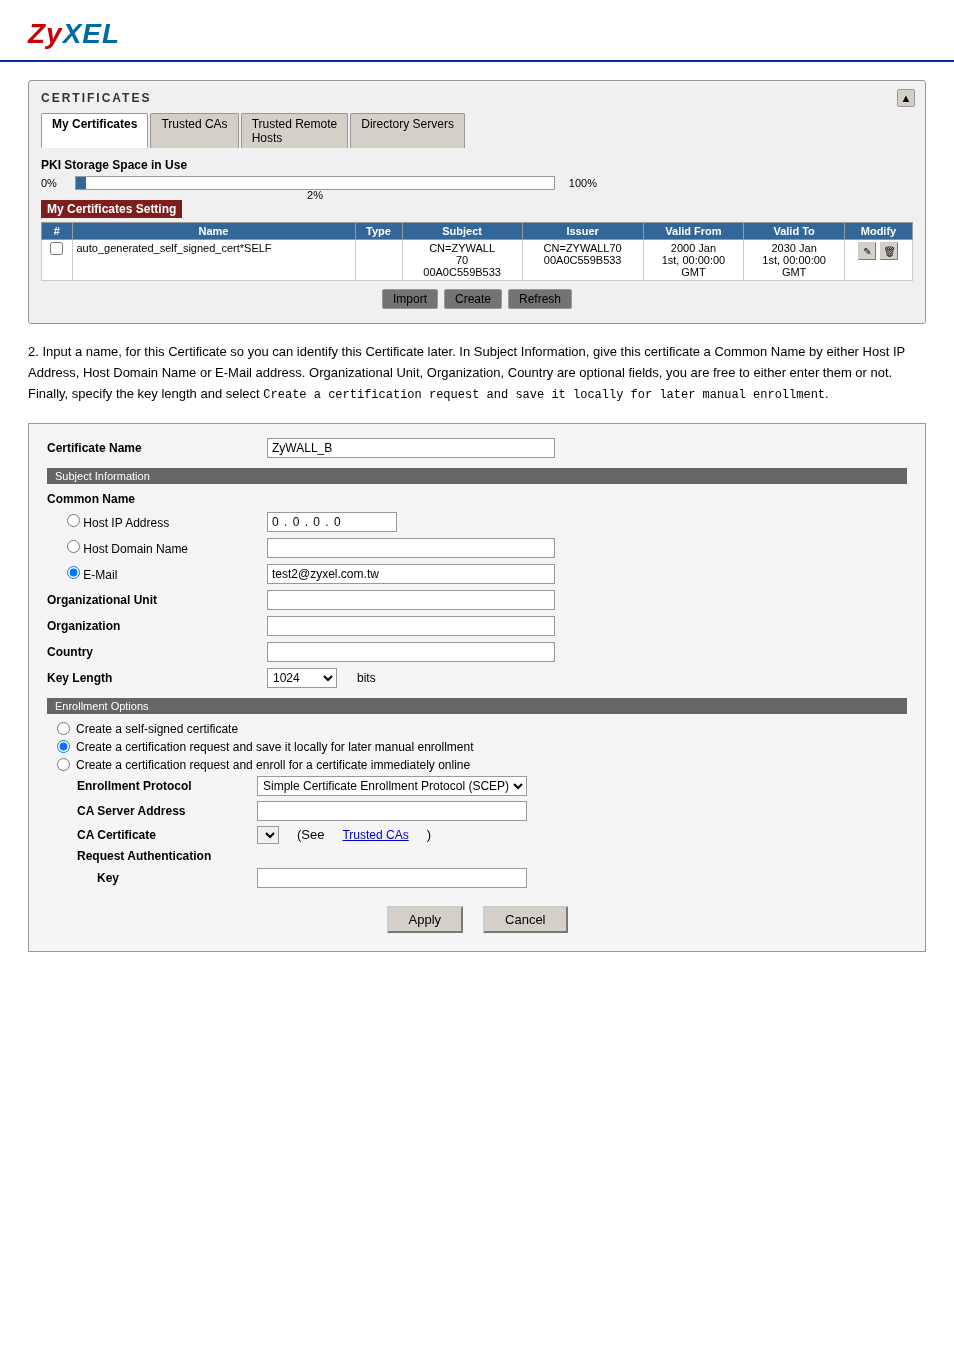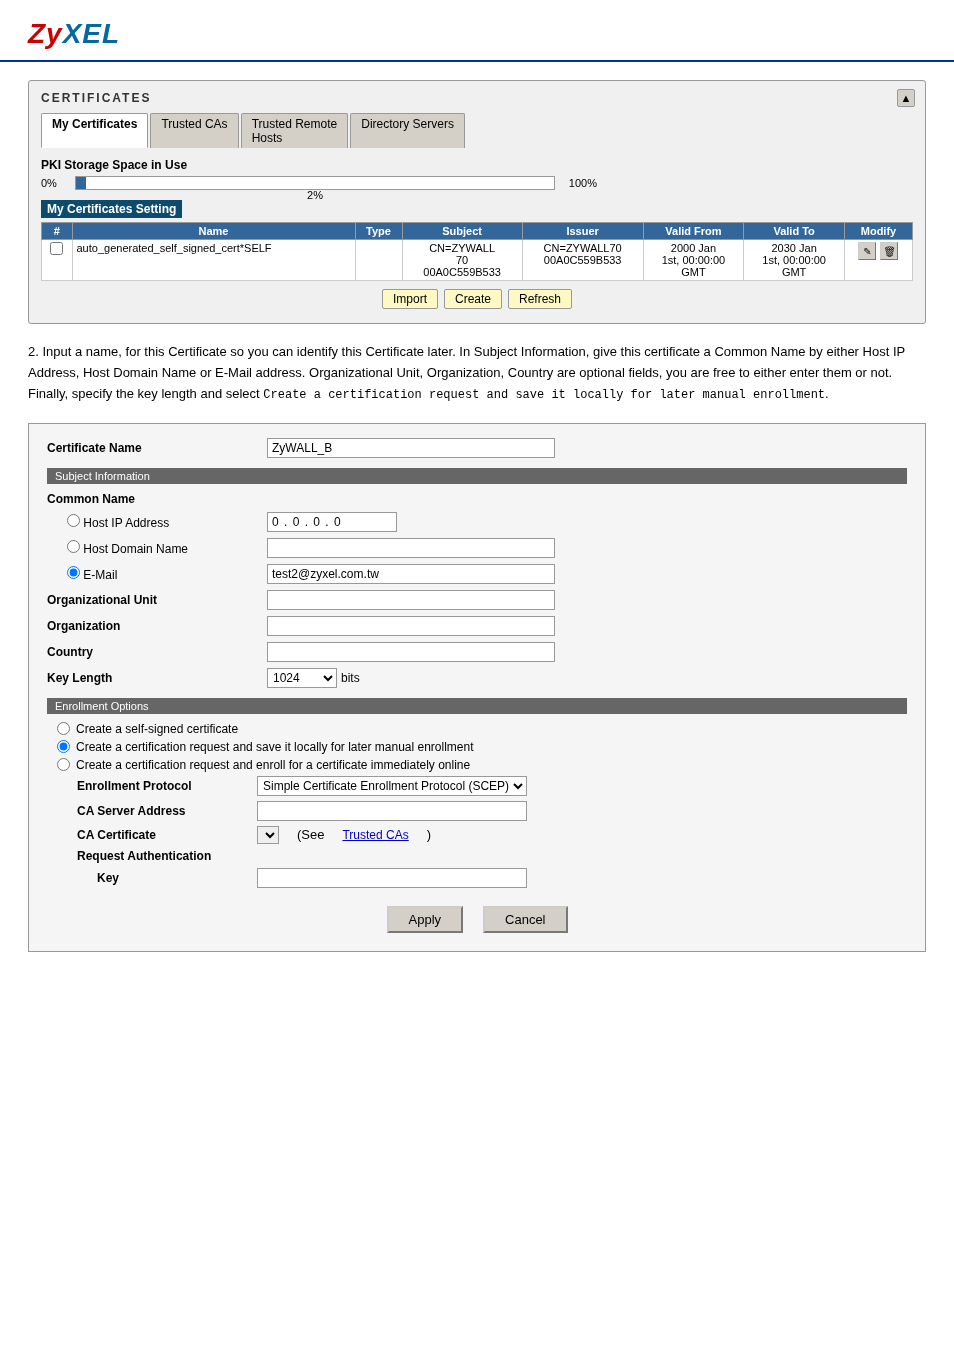--- a/index.html
+++ b/index.html
@@ -91,21 +91,21 @@
       position: absolute;
       left: 50%;
       transform: translateX(-50%);
       font-size: 11px;
     }
     .progress-label-right { font-size: 11px; min-width: 36px; text-align: right; }
 
     .my-cert-setting-label {
       font-size: 12px;
       font-weight: bold;
-      background: #0c4a6e;
+      background: #7f1d1d;
       color: #fff;
       padding: 2px 6px;
       margin-bottom: 4px;
       display: inline-block;
     }
 
     
     .cert-table {
       width: 100%;
       border-collapse: collapse;
@@ -129,21 +129,21 @@
     }
     .cert-table td:nth-child(2) { text-align: left; }
 
     .cert-actions {
       display: flex;
       gap: 6px;
       justify-content: center;
       margin-top: 6px;
     }
     .action-btn {
-      background: #fef9c3;
+      background: #737373;
       border: 1px solid #999;
       border-radius: 2px;
       padding: 2px 10px;
       font-size: 12px;
       cursor: pointer;
     }
 
     
     .corner-icon {
       position: absolute;
@@ -224,21 +224,21 @@
     }
     .key-length-select {
       width: 70px;
       border: 1px solid #999;
       font-size: 12px;
       background: #fff;
       padding: 1px;
     }
     .bits-label {
       font-size: 12px;
-      margin-left: 4px;
+      margin-left: 20px;
     }
 
     .enrollment-options-area {
       margin-left: 10px;
     }
 
     .enrollment-row {
       display: flex;
       align-items: center;
       margin-bottom: 4px;

